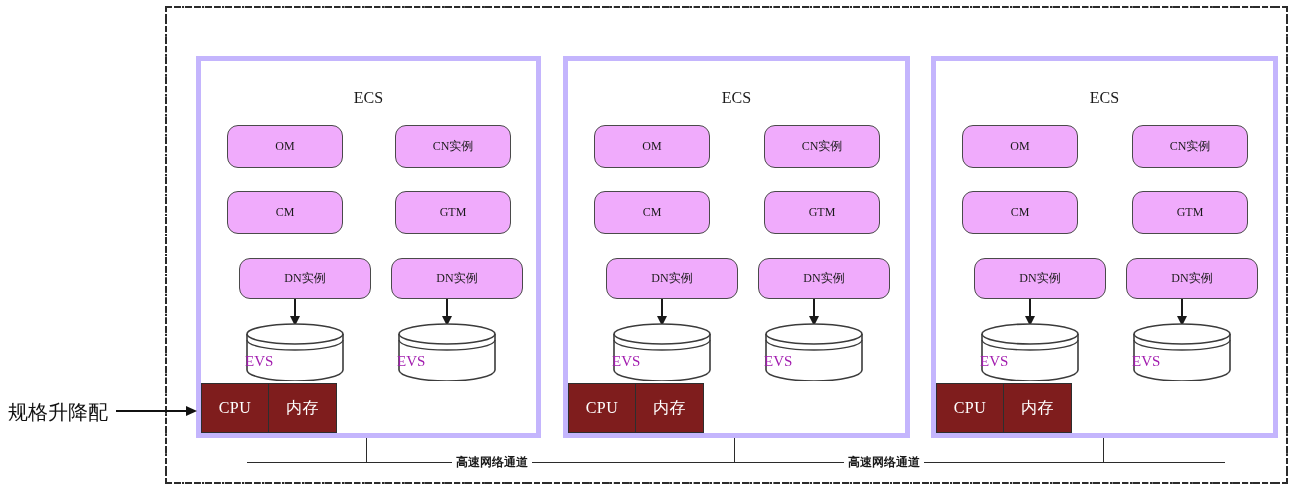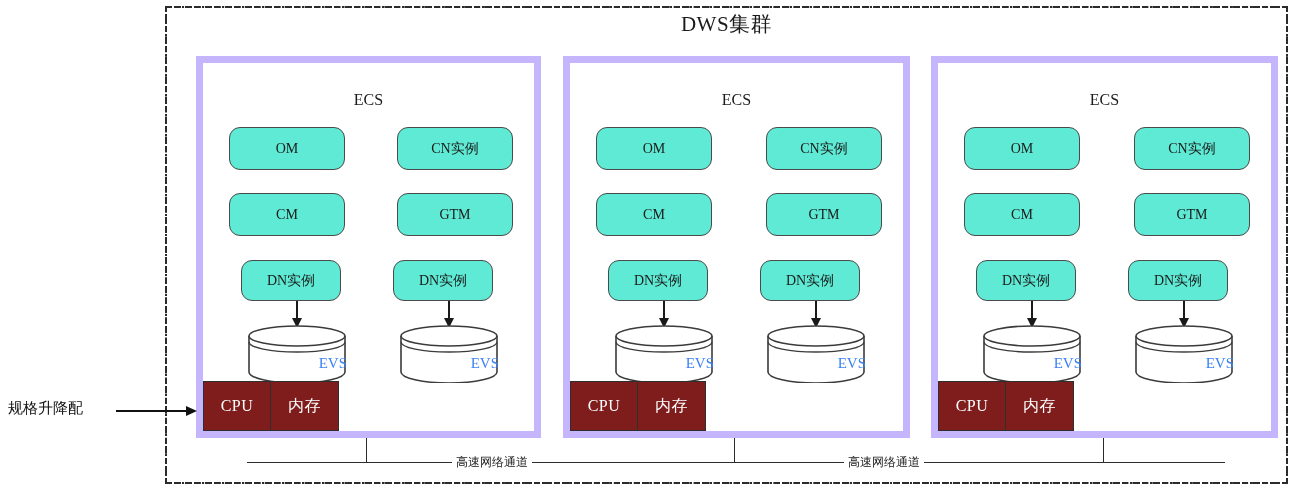--- a/index.html
+++ b/index.html
@@ -46,68 +46,68 @@
     font-size: 21px;
     color: #1a1a1a;
     letter-spacing: 0.5px;
   }
 
   
   .ecs {
     position: absolute;
     top: 56px;
     height: 382px;
-    border: 7px solid #c4b5fd;
+    border: 5px solid #c4b5fd;
     background: #ffffff;
     box-sizing: border-box;
   }
   .ecs-title {
     position: absolute;
     top: 28px;
     left: 0;
     width: 100%;
     text-align: center;
     font-size: 16px;
     color: #1a1a1a;
   }
 
   
   .rbox {
     position: absolute;
     border: 1.6px solid #4a4a4a;
     border-radius: 11px;
-    background: #5eead4;
+    background: #f0abfc;
     box-sizing: border-box;
     display: flex;
     align-items: center;
     justify-content: center;
-    font-size: 14px;
+    font-size: 12px;
     color: #1a1a1a;
     white-space: nowrap;
     text-align: center;
   }
   .rbox.wide  { width: 116px; height: 43px; }
   .rbox.wide2 { width: 116px; height: 43px; }
-  .rbox.dn    { width: 100px; height: 41px; font-family: Liberation Serif, serif; }
+  .rbox.dn    { width: 132px; height: 41px; font-family: Liberation Serif, serif; }
 
   
   .cyl {
     position: absolute;
     width: 100px;
     height: 58px;
   }
   .cyl svg { display: block; }
   .cyl-label {
     position: absolute;
     left: 0;
     top: 30px;
     width: 100px;
-    text-align: right;
+    text-align: left;
     font-size: 15px;
-    color: #3b82f6;
+    color: #a21caf;
   }
 
   
   .arrow-dn {
     position: absolute;
     width: 14px;
     height: 28px;
   }
 
   
@@ -145,47 +145,47 @@
     border-left: 1.6px solid #2b2b2b;
   }
   .bus-label {
     position: absolute;
     font-size: 12px;
     color: #1a1a1a;
     background: #ffffff;
     padding: 0 4px;
     white-space: nowrap;
     transform: translate(-50%, -50%);
+    font-weight: bold;
   }
 
   
   .ext-label {
     position: absolute;
     left: 8px;
     top: 399px;
-    font-size: 15px;
+    font-size: 20px;
     color: #111111;
     white-space: nowrap;
   }
   .ext-arrow {
     position: absolute;
     left: 116px;
     top: 405px;
     width: 82px;
     height: 12px;
   }
 </style>
 </head>
 <body>
 
 <div id="canvas">
 
   <div class="cluster-border"></div>
 
-  <div class="cluster-title">DWS集群</div>
 
   <div class="ecs" style="left:196px; width:345px;">
     <div class="ecs-title">ECS</div>
 
     <div class="rbox wide" style="left:26px; top:64px;">OM</div>
     <div class="rbox wide" style="left:26px; top:130px;">CM</div>
     <div class="rbox wide2" style="left:194px; top:64px;">CN实例</div>
     <div class="rbox wide2" style="left:194px; top:130px;">GTM</div>
 
     <div class="rbox dn" style="left:38px; top:197px;">DN实例</div>

